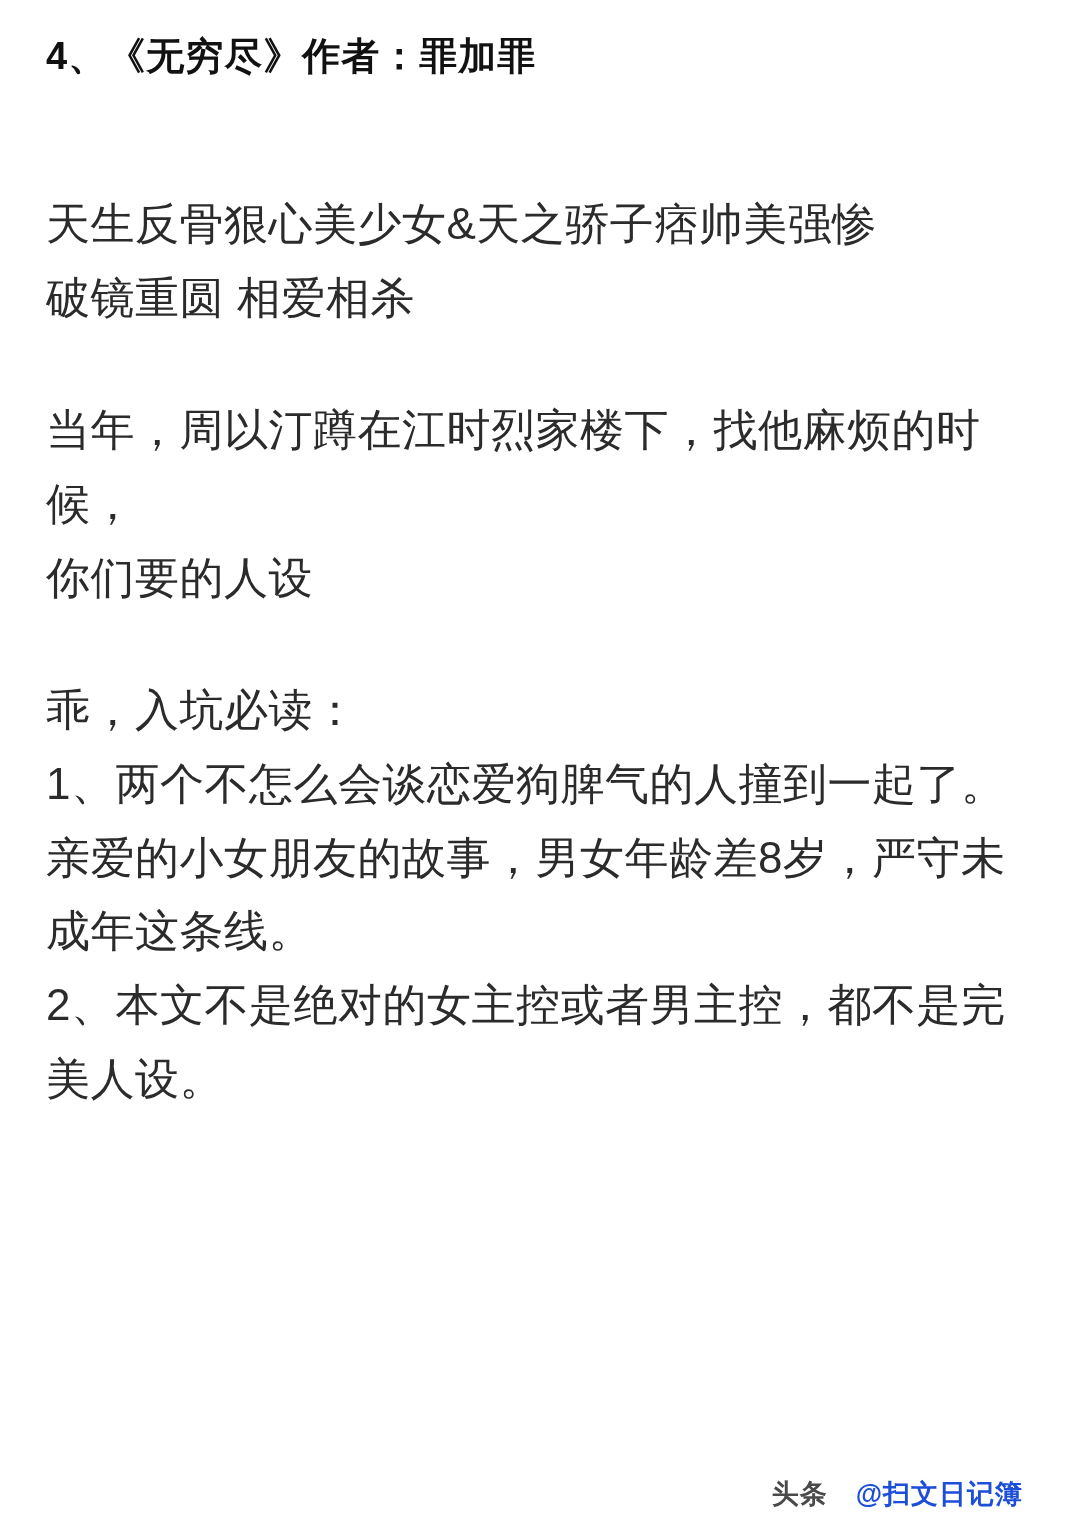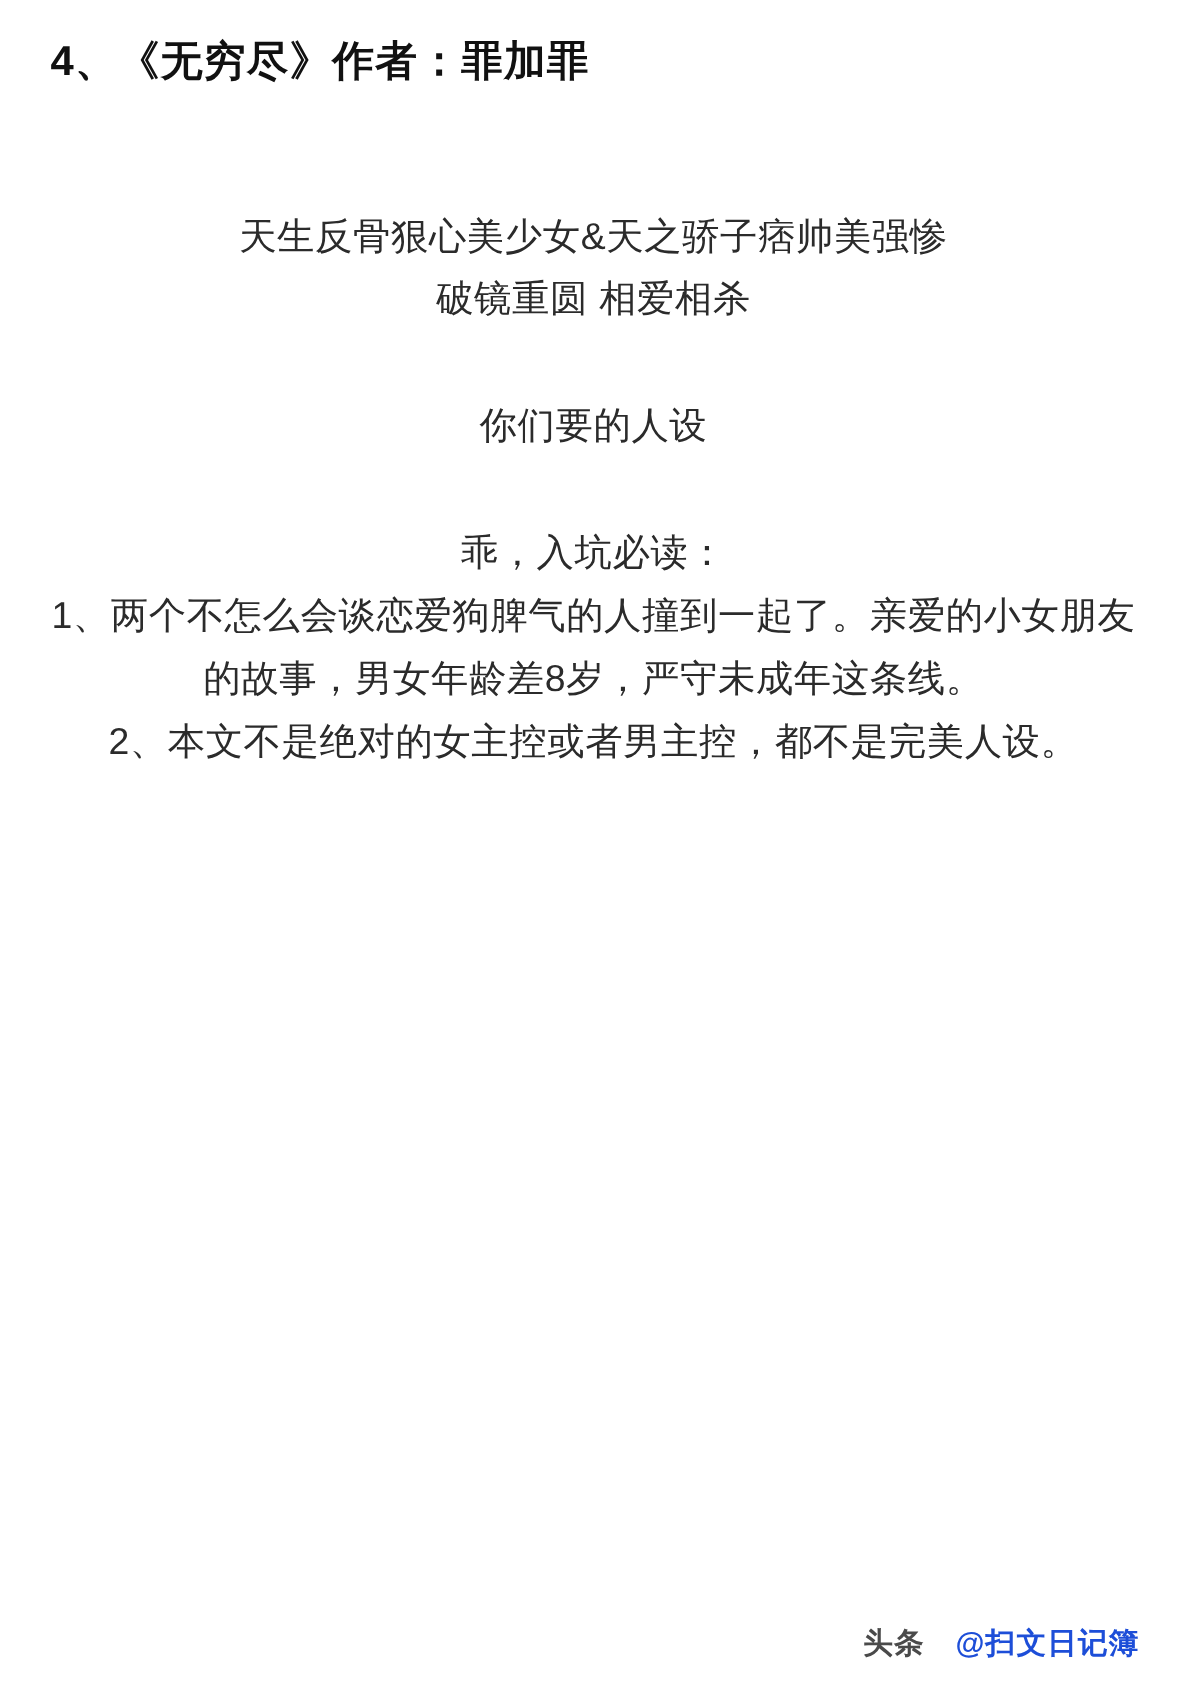--- a/index.html
+++ b/index.html
@@ -32,35 +32,34 @@
   }
   .section-head {
     font-size: 36px;
     font-weight: bold;
     line-height: 1.4;
     letter-spacing: 1px;
     color: #111;
     margin: 0;
   }
   .para {
-    font-size: 34px;
+    font-size: 44px;
     line-height: 1.68;
     color: #2b2b2b;
     letter-spacing: 0.5px;
     margin: 0;
     font-weight: 400;
-    text-align: center;
   }
   .gap-lg { height: 86px; }
   .gap-md { height: 58px; }
   .gap-sm { height: 18px; }
 
   .watermark {
     position: absolute;
-    right: 43px;
+    right: 56px;
     bottom: 16px;
     display: flex;
     align-items: center;
     gap: 10px;
     color: #5a5a5a;
     font-size: 27px;
     font-weight: bold;
     letter-spacing: 1px;
   }
   .wm-brand {
@@ -88,20 +87,21 @@
   <div class="gap-lg"></div>
 
 
   <div class="gap-sm"></div>
 
   <p class="para">天生反骨狠心美少女&amp;天之骄子痞帅美强惨</p>
   <p class="para">破镜重圆 相爱相杀</p>
 
   <div class="gap-md"></div>
 
+  <p class="para">当年，周以汀蹲在江时烈家楼下，找他麻烦的时候，</p>
   <p class="para">你们要的人设</p>
 
   <div class="gap-md"></div>
 
   <p class="para">乖，入坑必读：</p>
   <p class="para">1、两个不怎么会谈恋爱狗脾气的人撞到一起了。亲爱的小女朋友的故事，男女年龄差8岁，严守未成年这条线。</p>
   <p class="para">2、本文不是绝对的女主控或者男主控，都不是完美人设。</p>
 
   <div class="watermark">
     <span class="wm-brand">头条</span>

